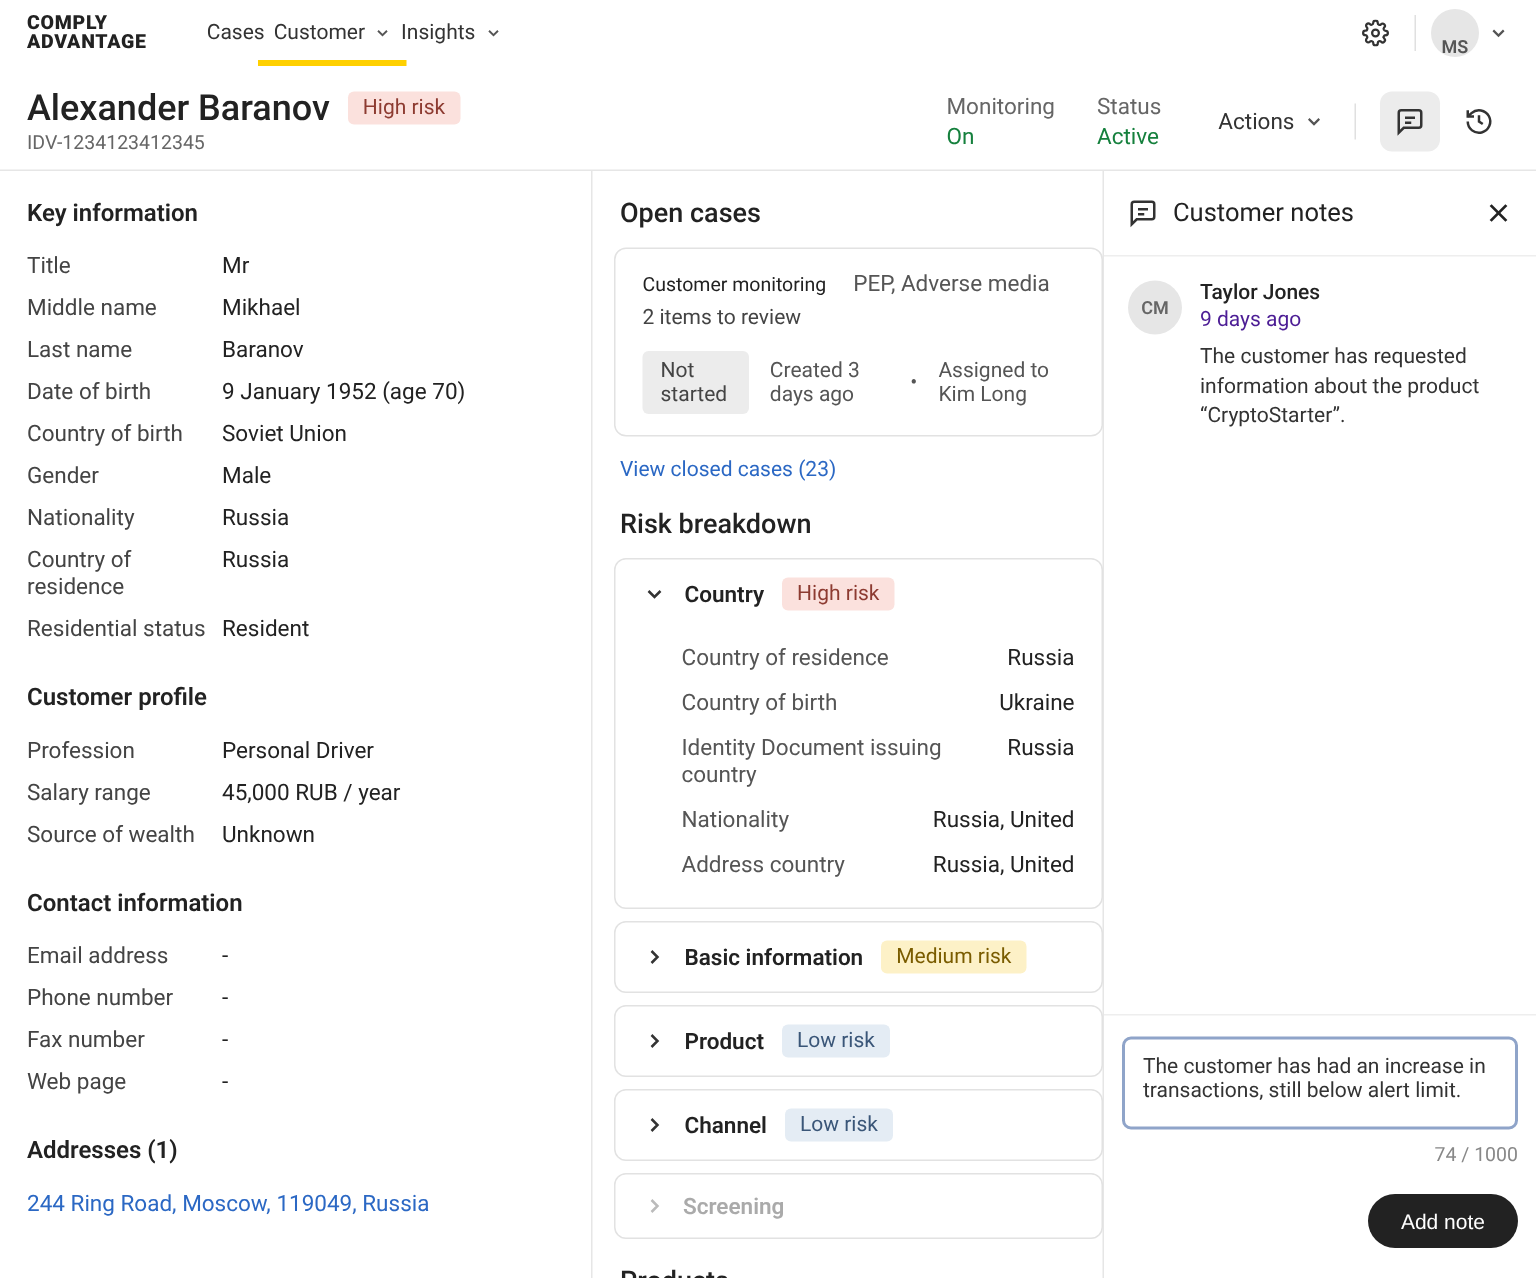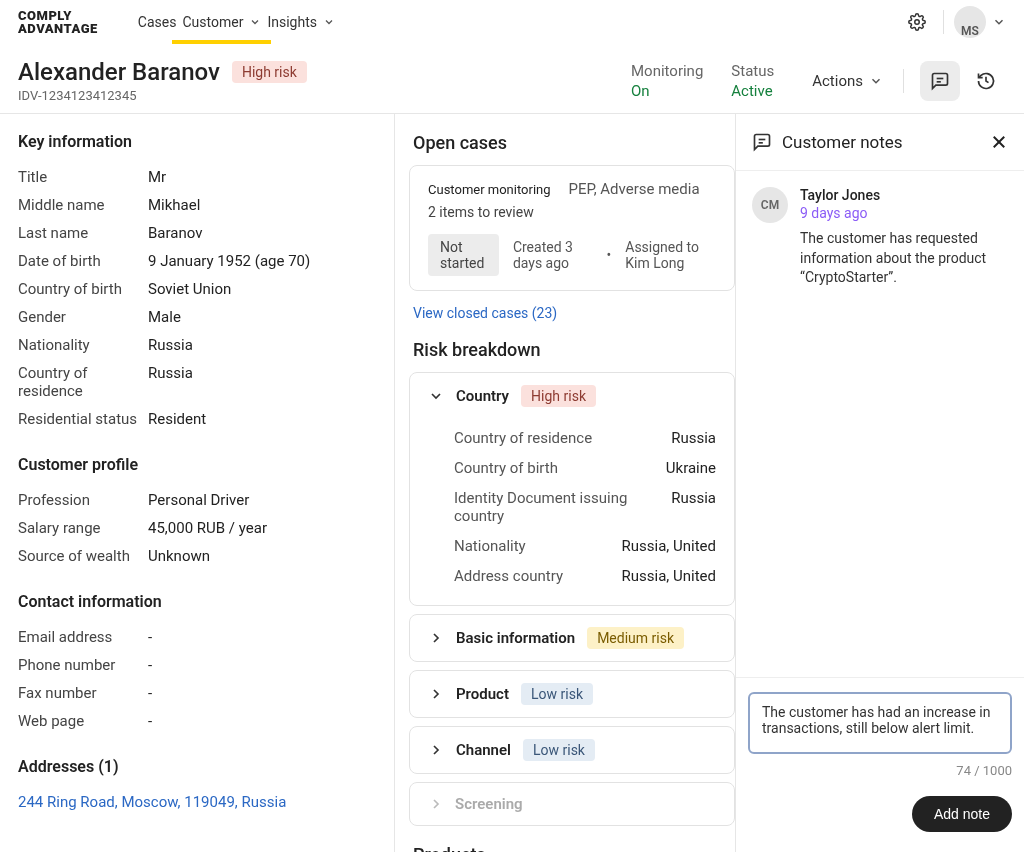--- a/index.html
+++ b/index.html
@@ -72,21 +72,21 @@
 .acc-item.disabled .acc-head { color: #aaa; gap: 11px; }
 .chev { flex-shrink: 0; }
 
 
 .notes-header { display: flex; align-items: center; gap: 10px; padding: 18px 16px; border-bottom: 1px solid #eee; }
 .notes-title { font-size: 17px; flex: 1; }
 .note-item { padding: 16px; display: flex; gap: 12px; }
 .note-avatar { width: 36px; height: 36px; border-radius: 50%; background: #e6e6e6; color: #666; display: flex; align-items: center; justify-content: center; font-size: 12px; font-weight: 600; flex-shrink: 0; }
 .note-body { font-size: 14px; }
 .note-author { font-weight: 500; }
-.note-time { color: #8b5cf6; font-size: 14px; margin-top: 2px; }
+.note-time { color: #4c1d95; font-size: 14px; margin-top: 2px; }
 .note-text { margin-top: 8px; color: #333; line-height: 1.4; }
 .notes-scroll { flex: 1; overflow-y: auto; }
 .notes-compose { padding: 14px 12px 20px; border-top: 1px solid #eee; }
 .compose-box { width: 100%; border: 2px solid #8fa4c9; border-radius: 6px; padding: 10px 12px; font-size: 14px; font-family: inherit; resize: none; min-height: 62px; color: #333; }
 .compose-meta { text-align: right; color: #888; font-size: 13px; margin-top: 6px; }
 .add-note-btn { margin-top: 18px; float: right; background: #222; color: #fff; border: none; border-radius: 22px; padding: 10px 22px; font-size: 14px; cursor: pointer; }
 
 svg { display: block; }
 </style>
 </head>

